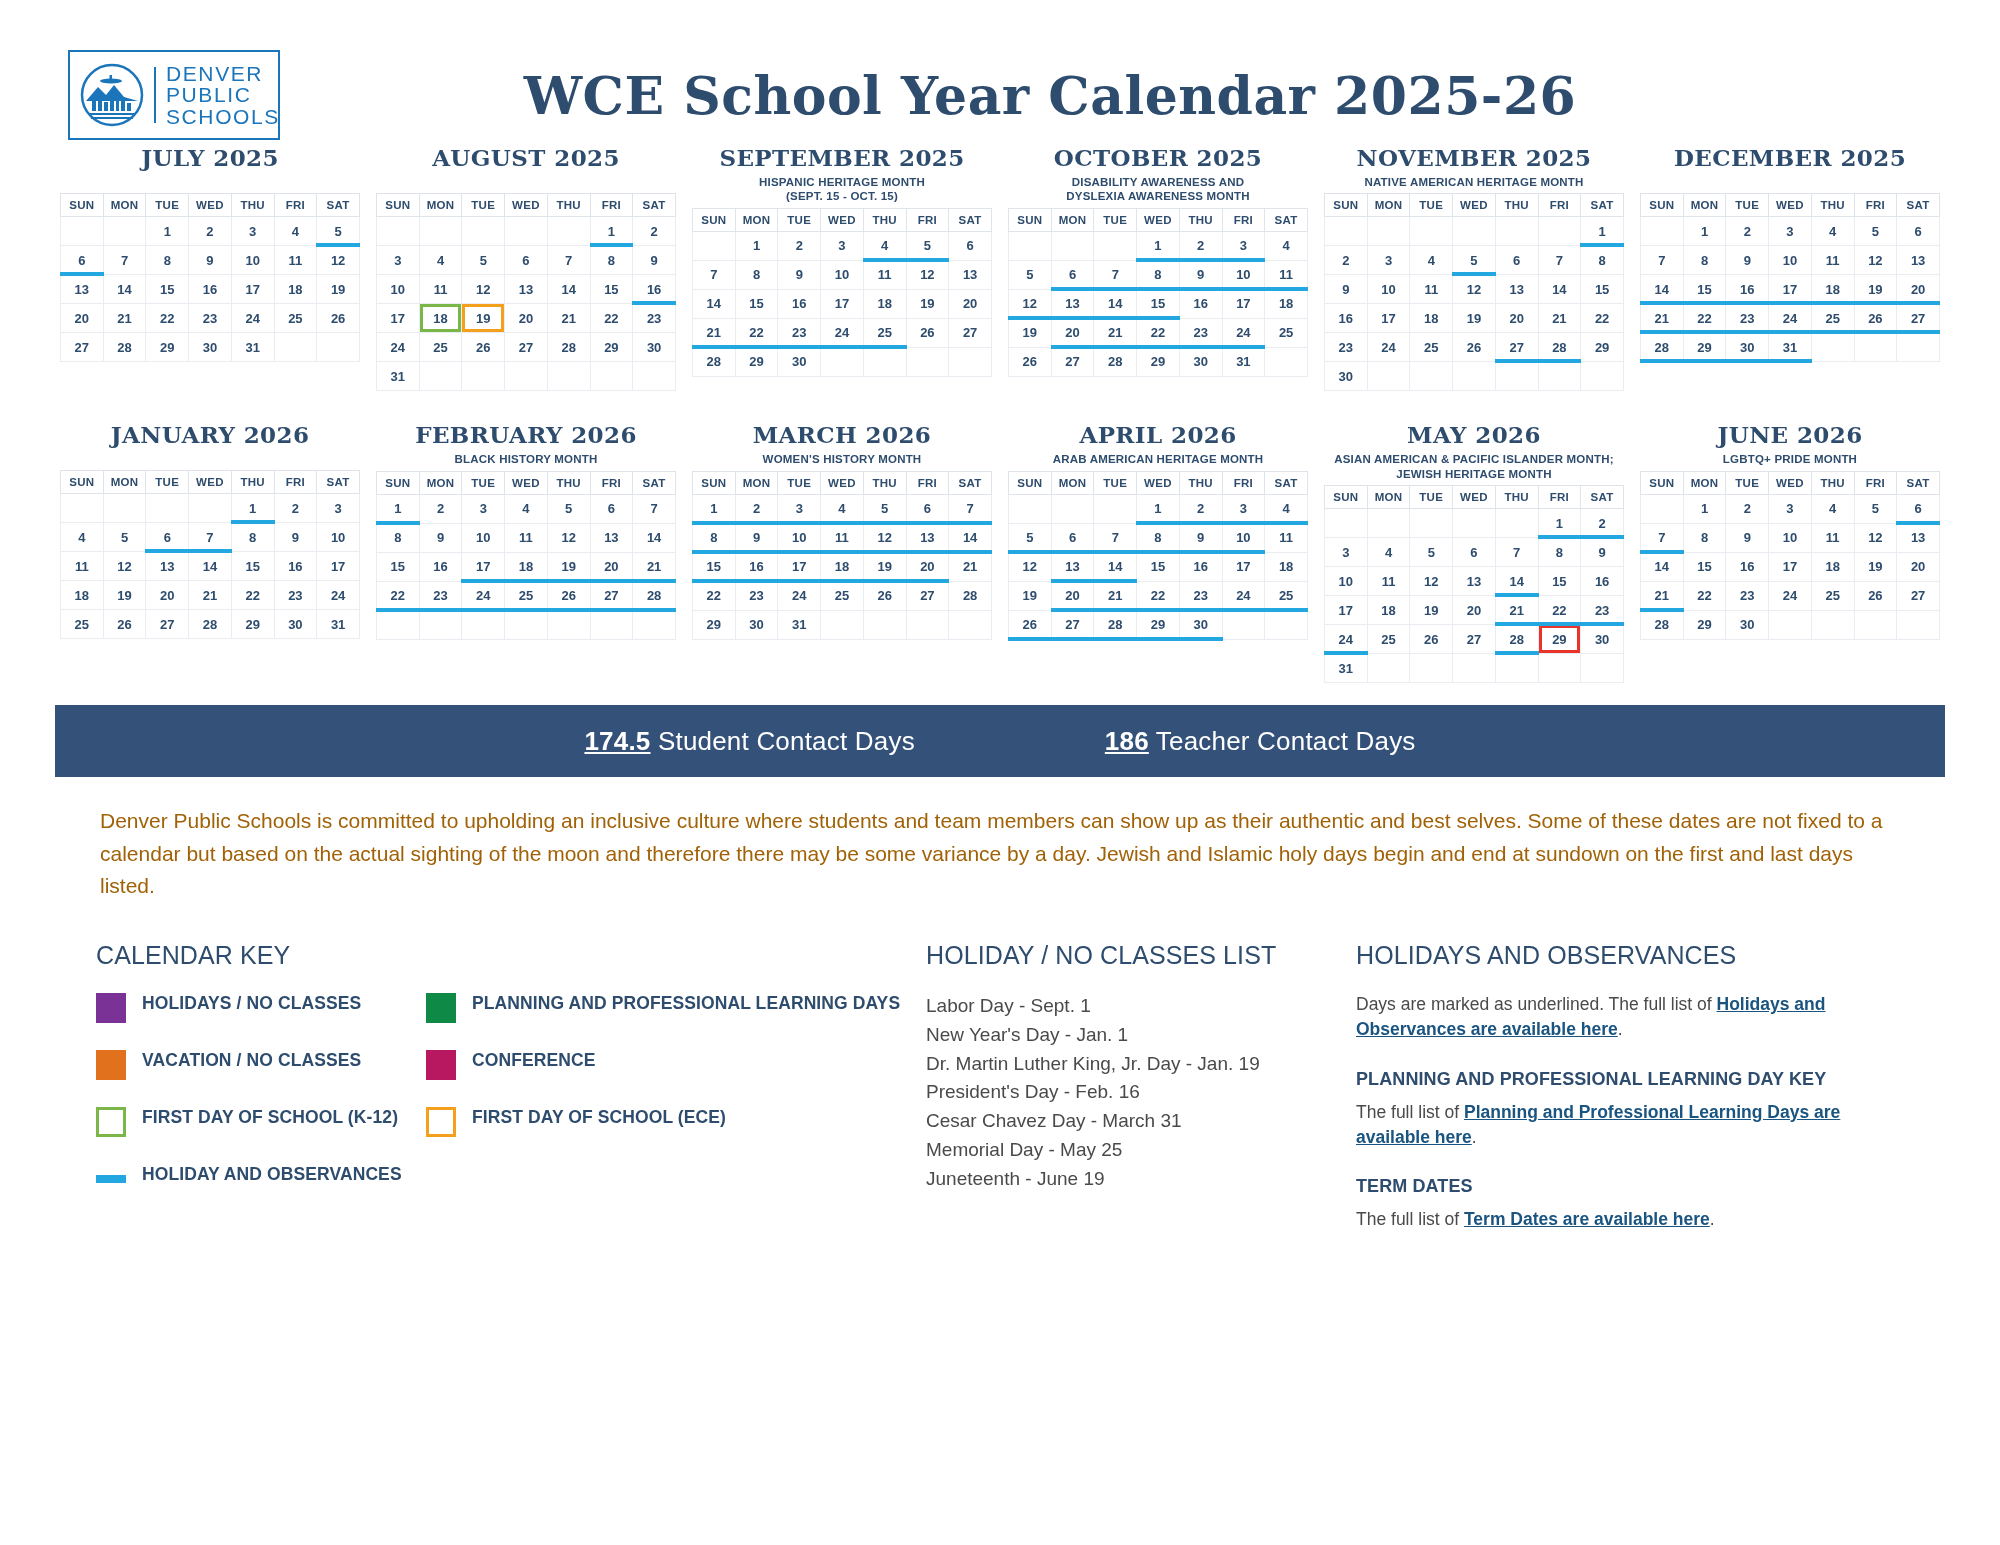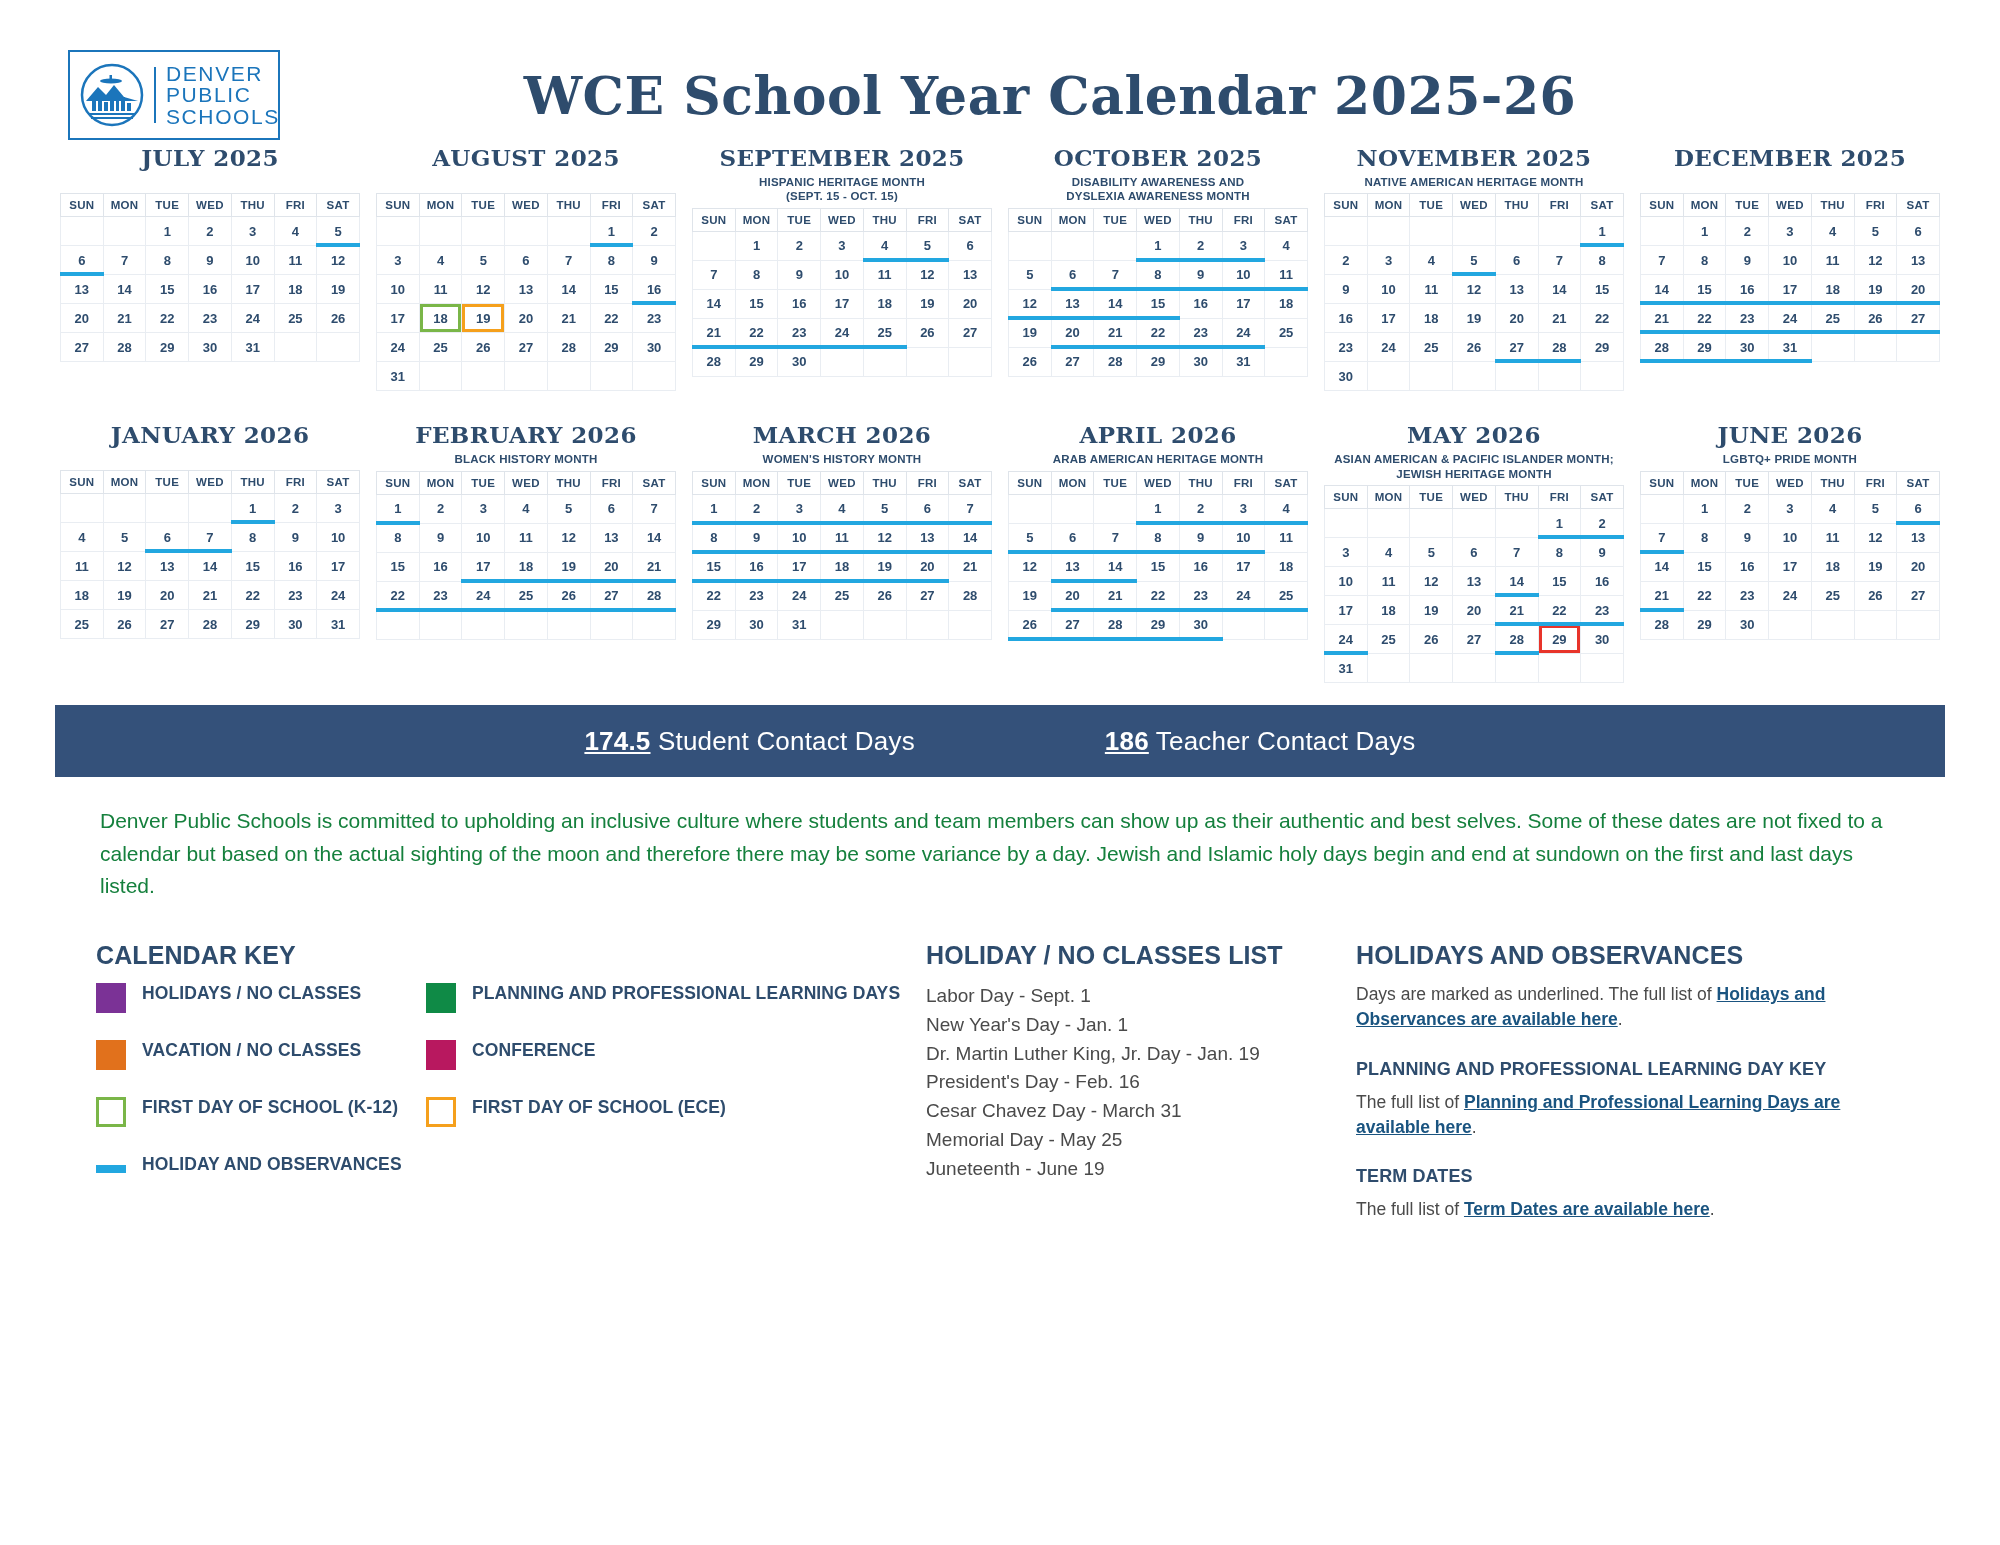--- a/index.html
+++ b/index.html
@@ -73,31 +73,31 @@
     margin: 22px 55px 0 55px; height: 72px; background: #34517a;
     display: flex; align-items: center; justify-content: center; gap: 190px;
     color: #ffffff;
   }
   .banner-item { font-size: 26px; font-weight: 400; letter-spacing: 0.2px; }
   .banner-item b { font-weight: bold; text-decoration: underline; }
 
   
   .statement {
     margin: 28px 100px 0 100px; font-size: 21px; line-height: 1.55;
-    color: #15803d; font-weight: 400; max-width: 1790px;
+    color: #a16207; font-weight: 400; max-width: 1790px;
   }
 
   
   .bottom { display: flex; padding: 38px 90px 0 96px; gap: 0; }
   .col-key { width: 830px; flex: none; }
   .col-hol { width: 430px; flex: none; }
   .col-obs { width: 560px; flex: none; }
 
   .sec-head {
-    font-size: 25px; font-weight: bold; color: #2e4c6d; letter-spacing: 0.1px; margin-bottom: 12px;
+    font-size: 25px; font-weight: normal; color: #2e4c6d; letter-spacing: 0.1px; margin-bottom: 22px;
   }
   .key-grid { display: grid; grid-template-columns: 330px auto; row-gap: 26px; }
   .key-item { display: flex; align-items: flex-start; gap: 16px; }
   .sw { width: 30px; height: 30px; flex: none; margin-top: 1px; }
   .sw.purple { background: #7b3296; }
   .sw.orange { background: #e1711c; }
   .sw.green  { background: #0f8a46; }
   .sw.magenta{ background: #b8185f; }
   .sw.ok12 { background: #fff; border: 3px solid #7ab648; }
   .sw.oece { background: #fff; border: 3px solid #f5a01c; }

